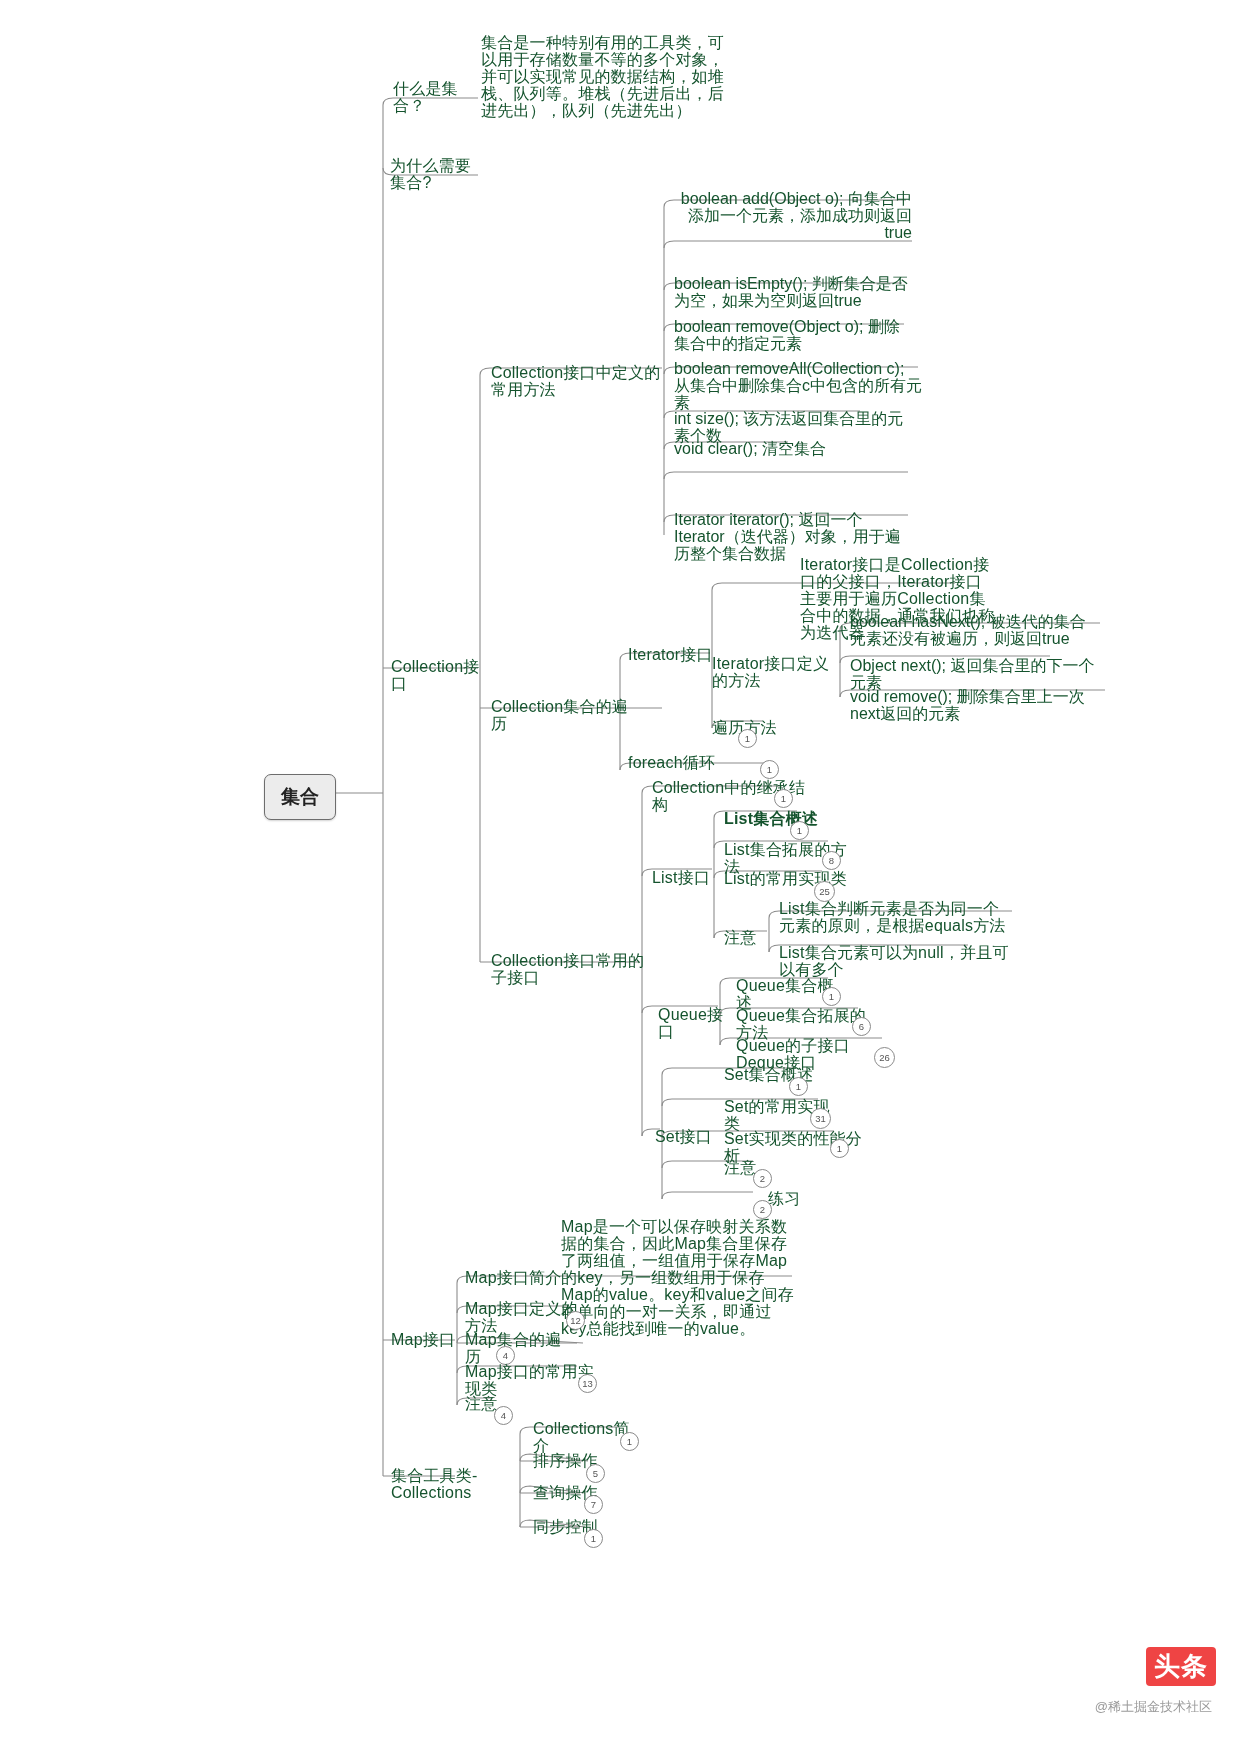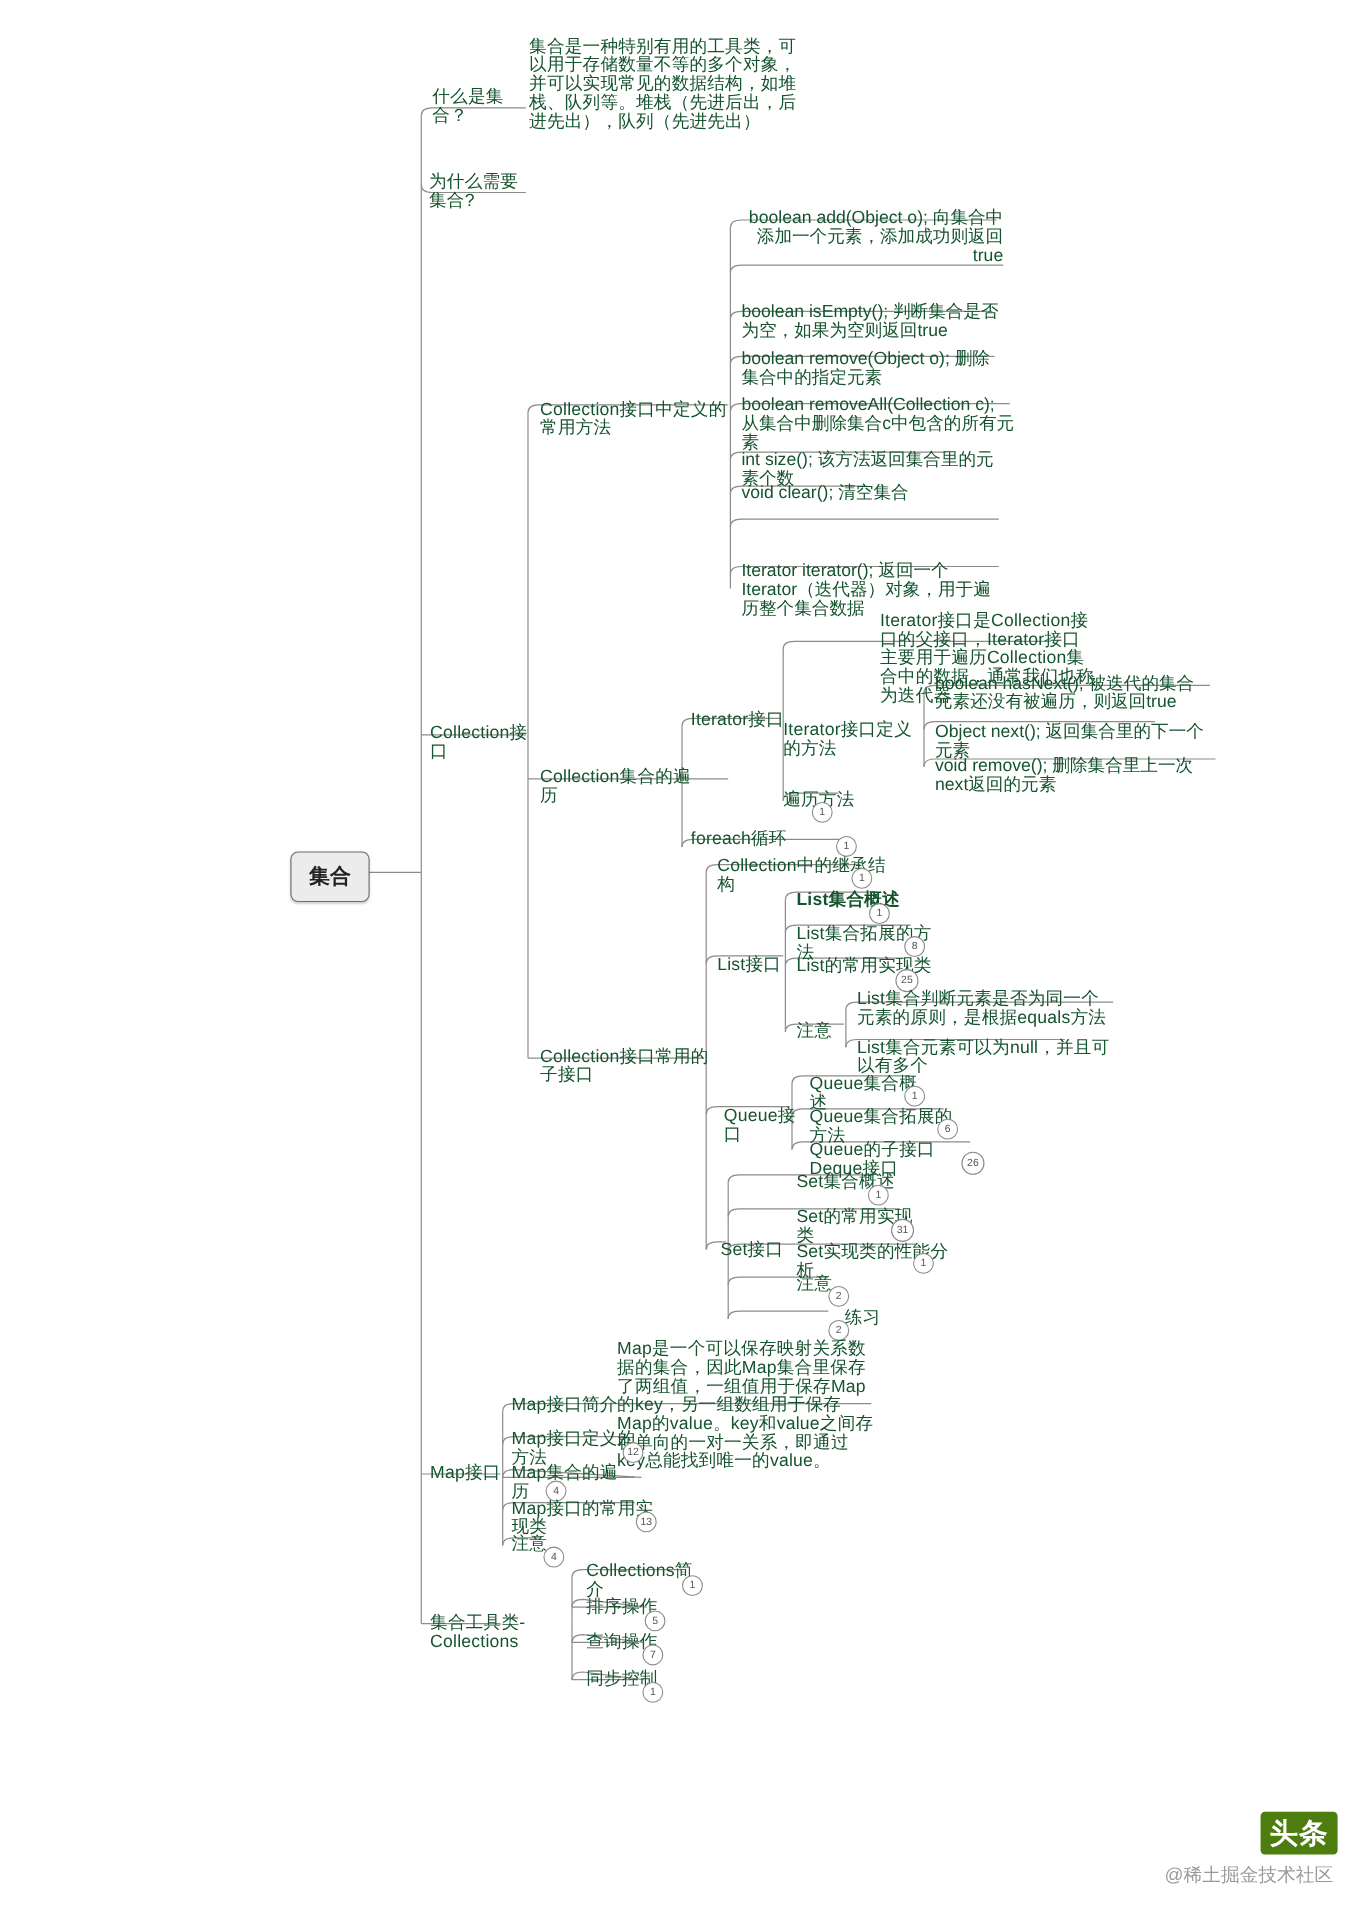--- a/index.html
+++ b/index.html
@@ -20,24 +20,24 @@
   .badge{
     position:absolute;width:17px;height:17px;border:1px solid #8a8a8a;border-radius:50%;
     background:#fff;font-size:9.5px;line-height:17px;text-align:center;color:#555;
   }
   .badge.wide{width:19px;height:19px;line-height:19px;border-radius:50%;font-size:9.5px;}
   .wm{
     position:absolute;right:24px;bottom:52px;font-size:28px;font-weight:bold;color:#1b1b1b;
     display:flex;align-items:center;gap:8px;
   }
   .wm .logo{
-    display:inline-block;background:#4d7c0f;color:#fff;border-radius:4px;
+    display:inline-block;background:#ef4444;color:#fff;border-radius:4px;
     padding:2px 8px;font-size:26px;font-weight:bold;letter-spacing:1px;
   }
-  .wm2{position:absolute;right:28px;bottom:22px;font-size:17px;color:#9a9a9a;}
+  .wm2{position:absolute;right:28px;bottom:22px;font-size:13px;color:#9a9a9a;}
 </style>
 </head>
 <body>
 
 <div id="canvas">
 
   <svg id="wires" viewBox="0 0 1240 1738">
     <g fill="none" stroke="#8c8c8c" stroke-width="1.1">
 
       <path d="M330 793 L383 793"></path>

